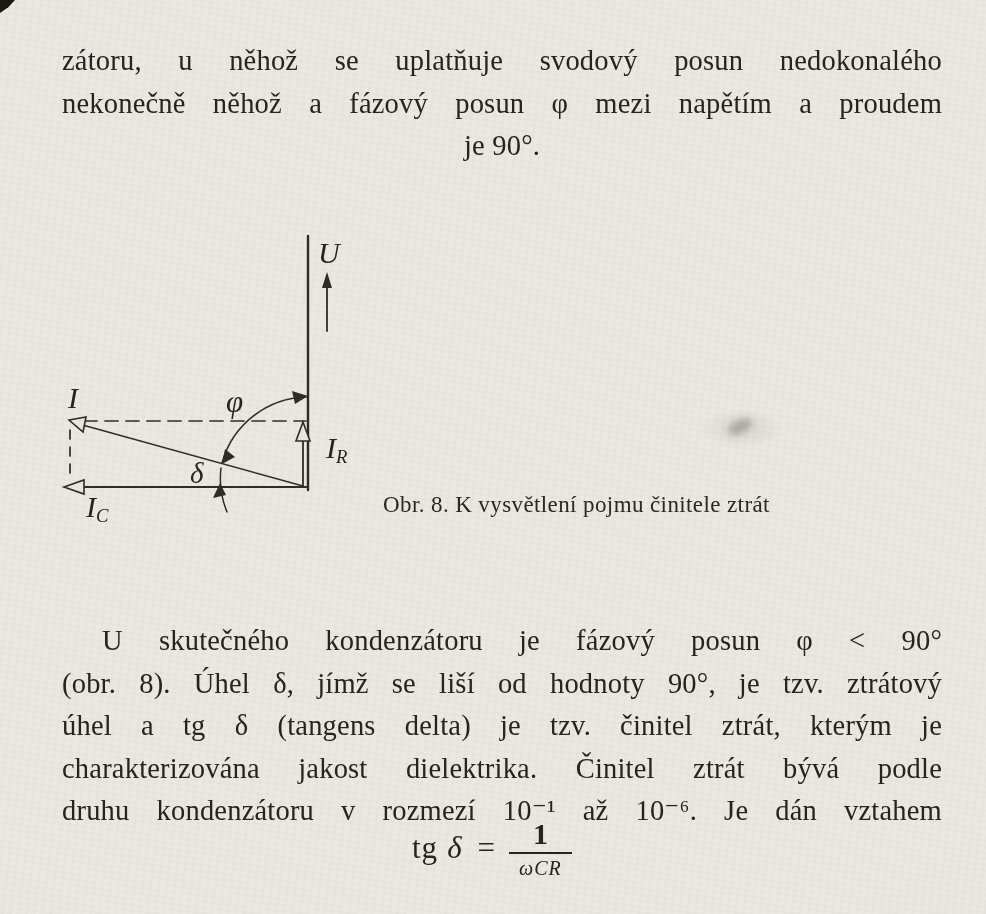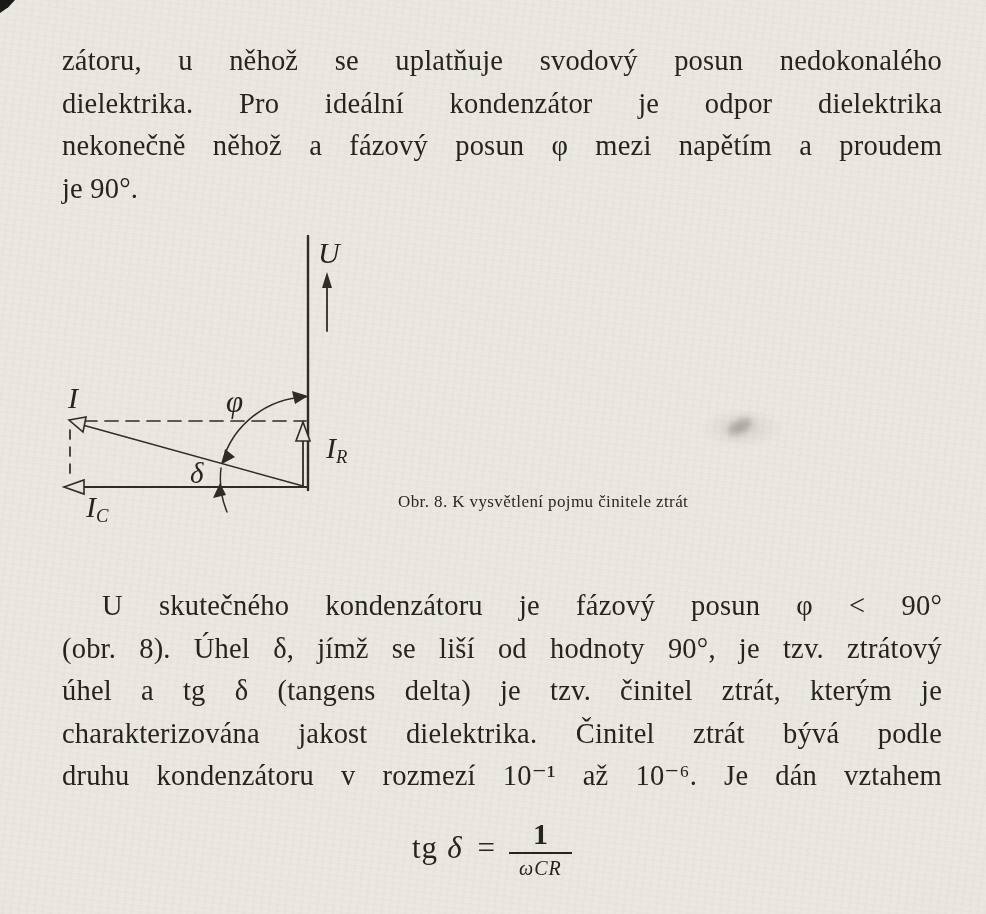--- a/index.html
+++ b/index.html
@@ -22,28 +22,27 @@
     filter:blur(0.6px);
   }
   .smudge{
     position:absolute;left:727px;top:420px;width:26px;height:13px;
     background:rgba(95,90,80,0.35);border-radius:50%;
     transform:rotate(-28deg);filter:blur(3px);
   }
   .para{position:absolute;left:62px;width:880px;font-size:28.5px;line-height:42.5px;letter-spacing:0.2px;}
   .p1{top:40px;}
   .p2{top:585px;}
-  .line{white-space:nowrap;}
+  .line{white-space:nowrap;text-align:center;}
   .line.just{white-space:normal;text-align:justify;text-align-last:justify;}
-  .line.indent{text-indent:40px;}
+  .line.indent{text-indent:40px;margin-top:35px;}
   .caption{
     position:absolute;left:383px;top:492px;
-    font-size:17px;letter-spacing:0.4px;color:#2a2822;
+    font-size:23px;letter-spacing:0.4px;color:#2a2822;
     white-space:nowrap;
-    margin-left:15px;
   }
   svg.diagram{position:absolute;left:0;top:0;}
   .dlabel{
     position:absolute;font-style:italic;font-size:30px;color:#26241e;
     line-height:1;white-space:nowrap;
   }
   .dlabel .sub{font-size:0.62em;vertical-align:-0.28em;font-style:italic;}
   .lbl-u{left:318px;top:238px;}
   .lbl-i{left:68px;top:383px;}
   .lbl-ic{left:86px;top:492px;}
@@ -69,21 +68,20 @@
 </head>
 <body>
 
 <div class="page">
 
   <div class="corner-mark"></div>
   <div class="smudge"></div>
 
   <div class="para p1">
     <div class="line just">zátoru, u něhož se uplatňuje svodový posun nedokonalého</div>
-    <div class="line just">dielektrika. Pro ideální kondenzátor je odpor dielektrika</div>
     <div class="line just">nekonečně něhož a fázový posun φ mezi napětím a proudem</div>
     <div class="line">je 90°.</div>
   </div>
 
   <svg class="diagram" width="986" height="914" viewBox="0 0 986 914">
     <g stroke="#2e2c25" fill="none" stroke-linecap="round">
 
       <line x1="308" y1="236" x2="308" y2="490" stroke-width="2.4"></line>
 
       <line x1="327" y1="331" x2="327" y2="283" stroke-width="1.8"></line>

